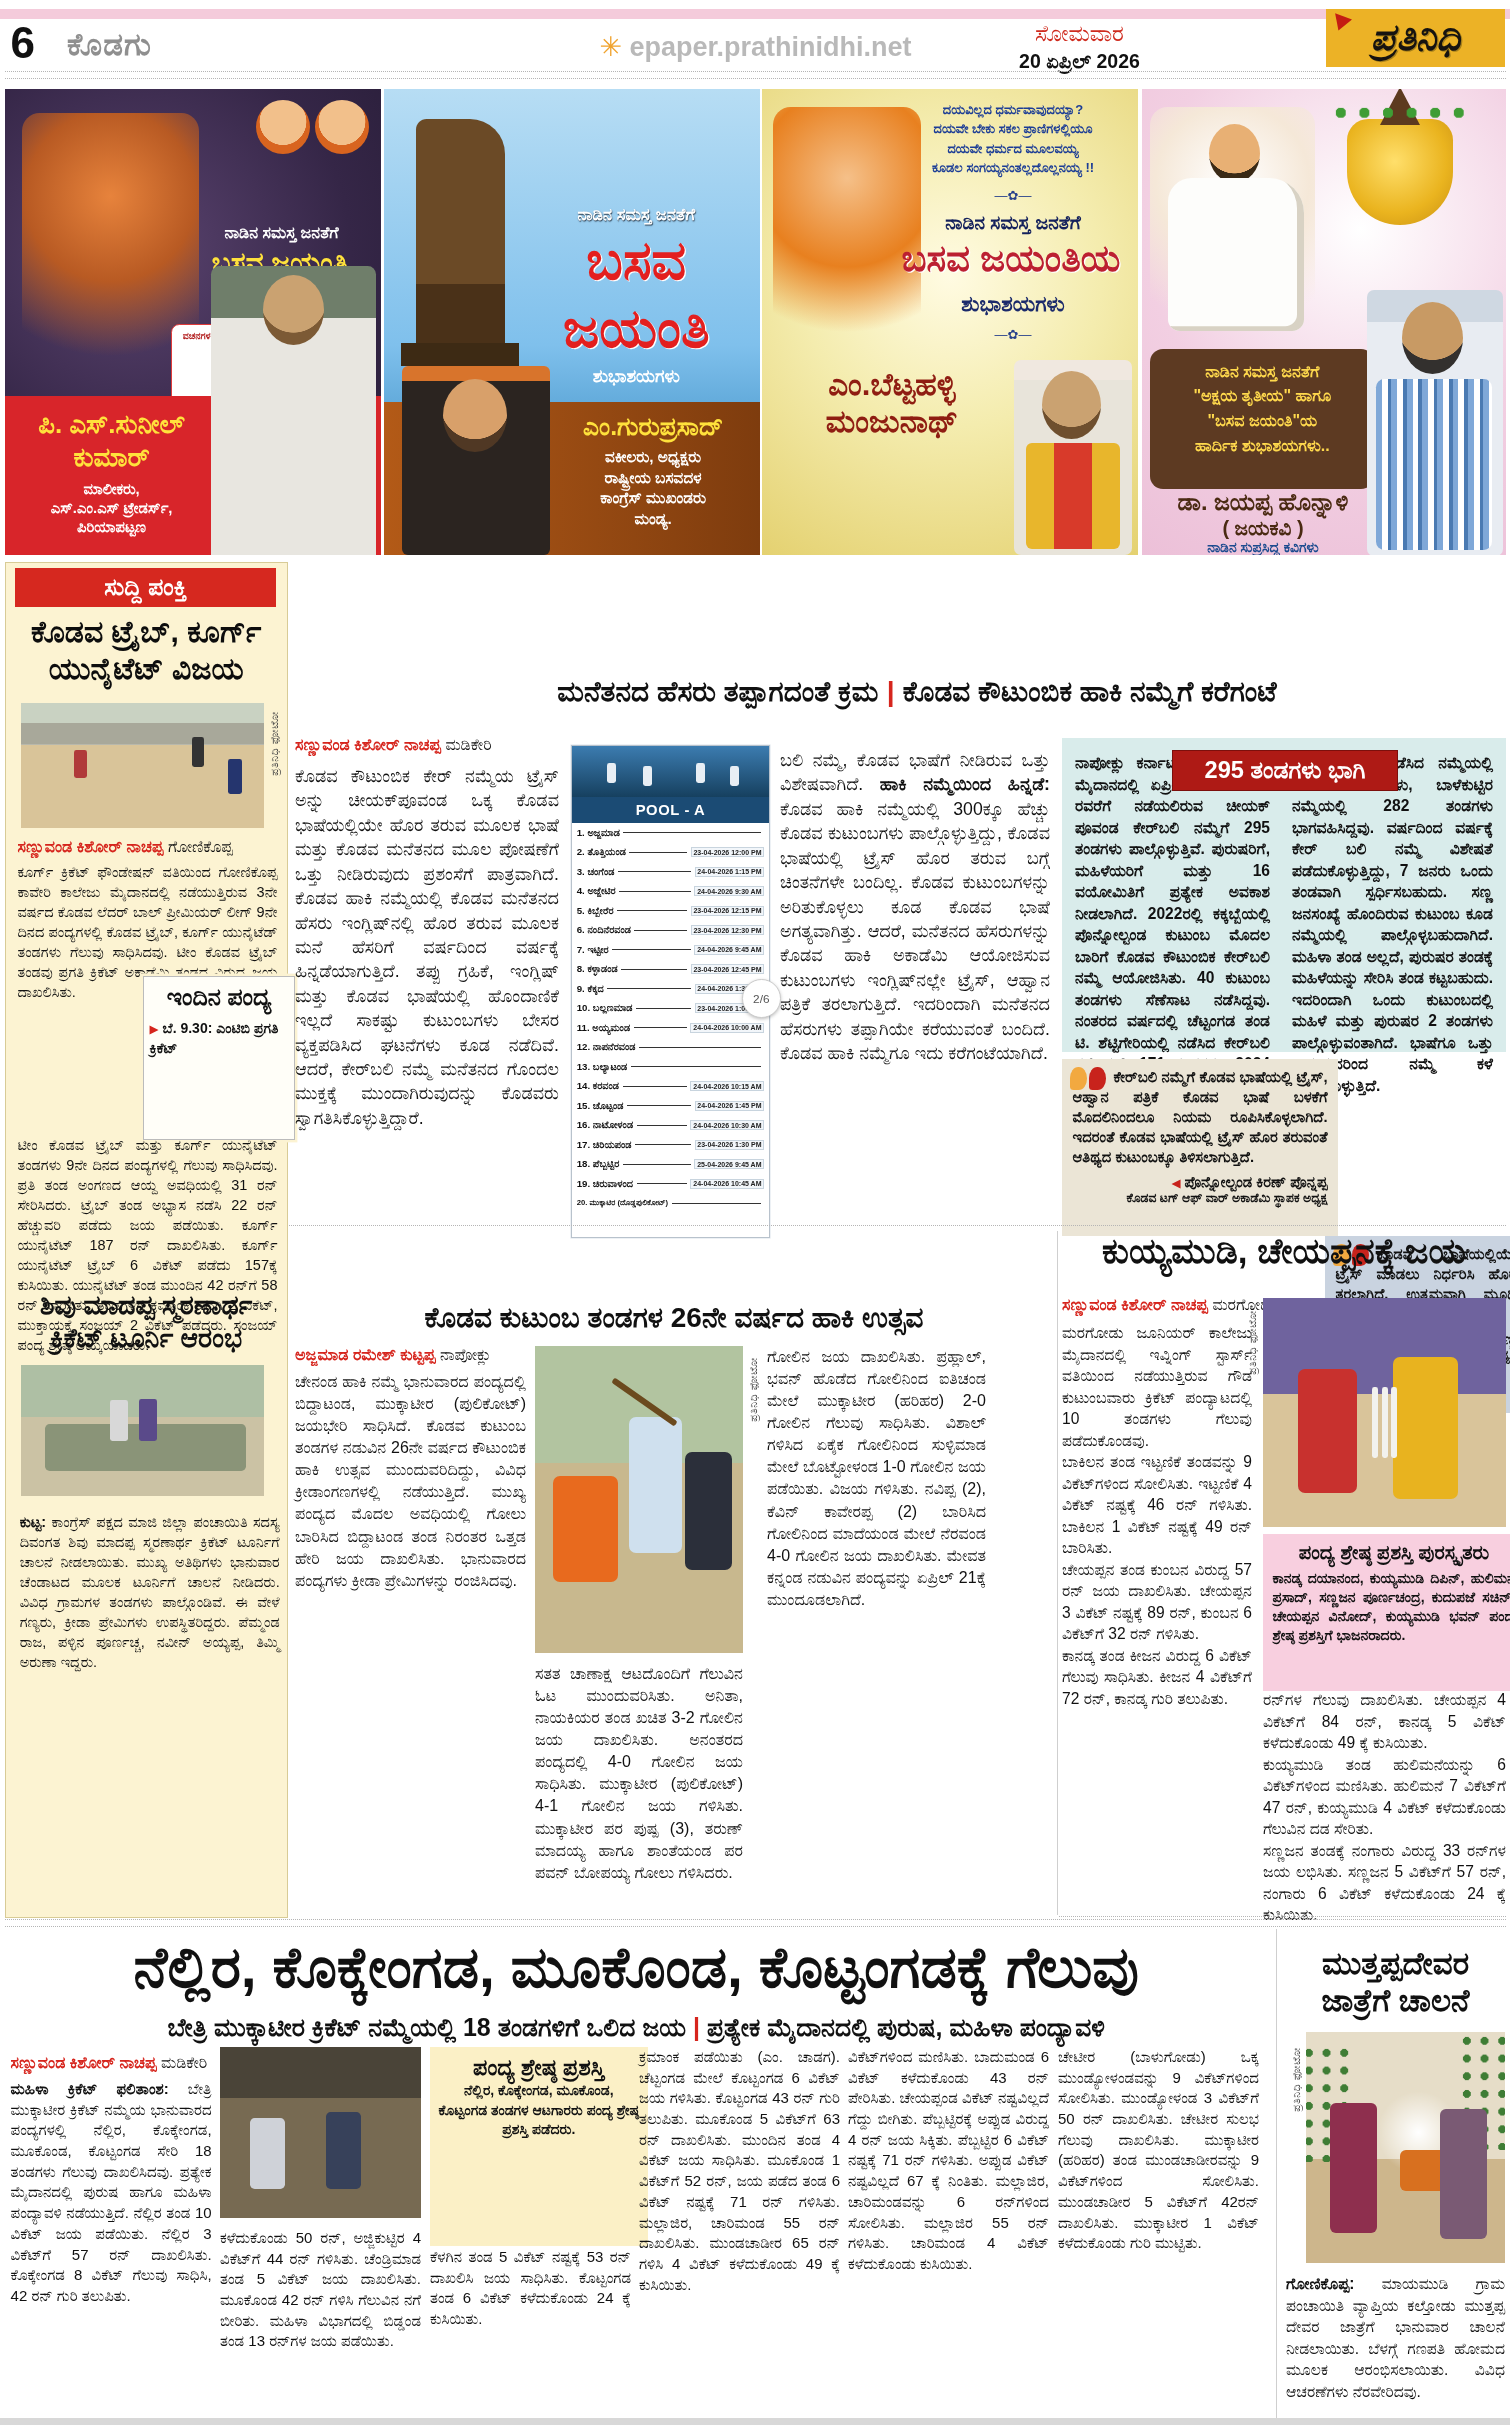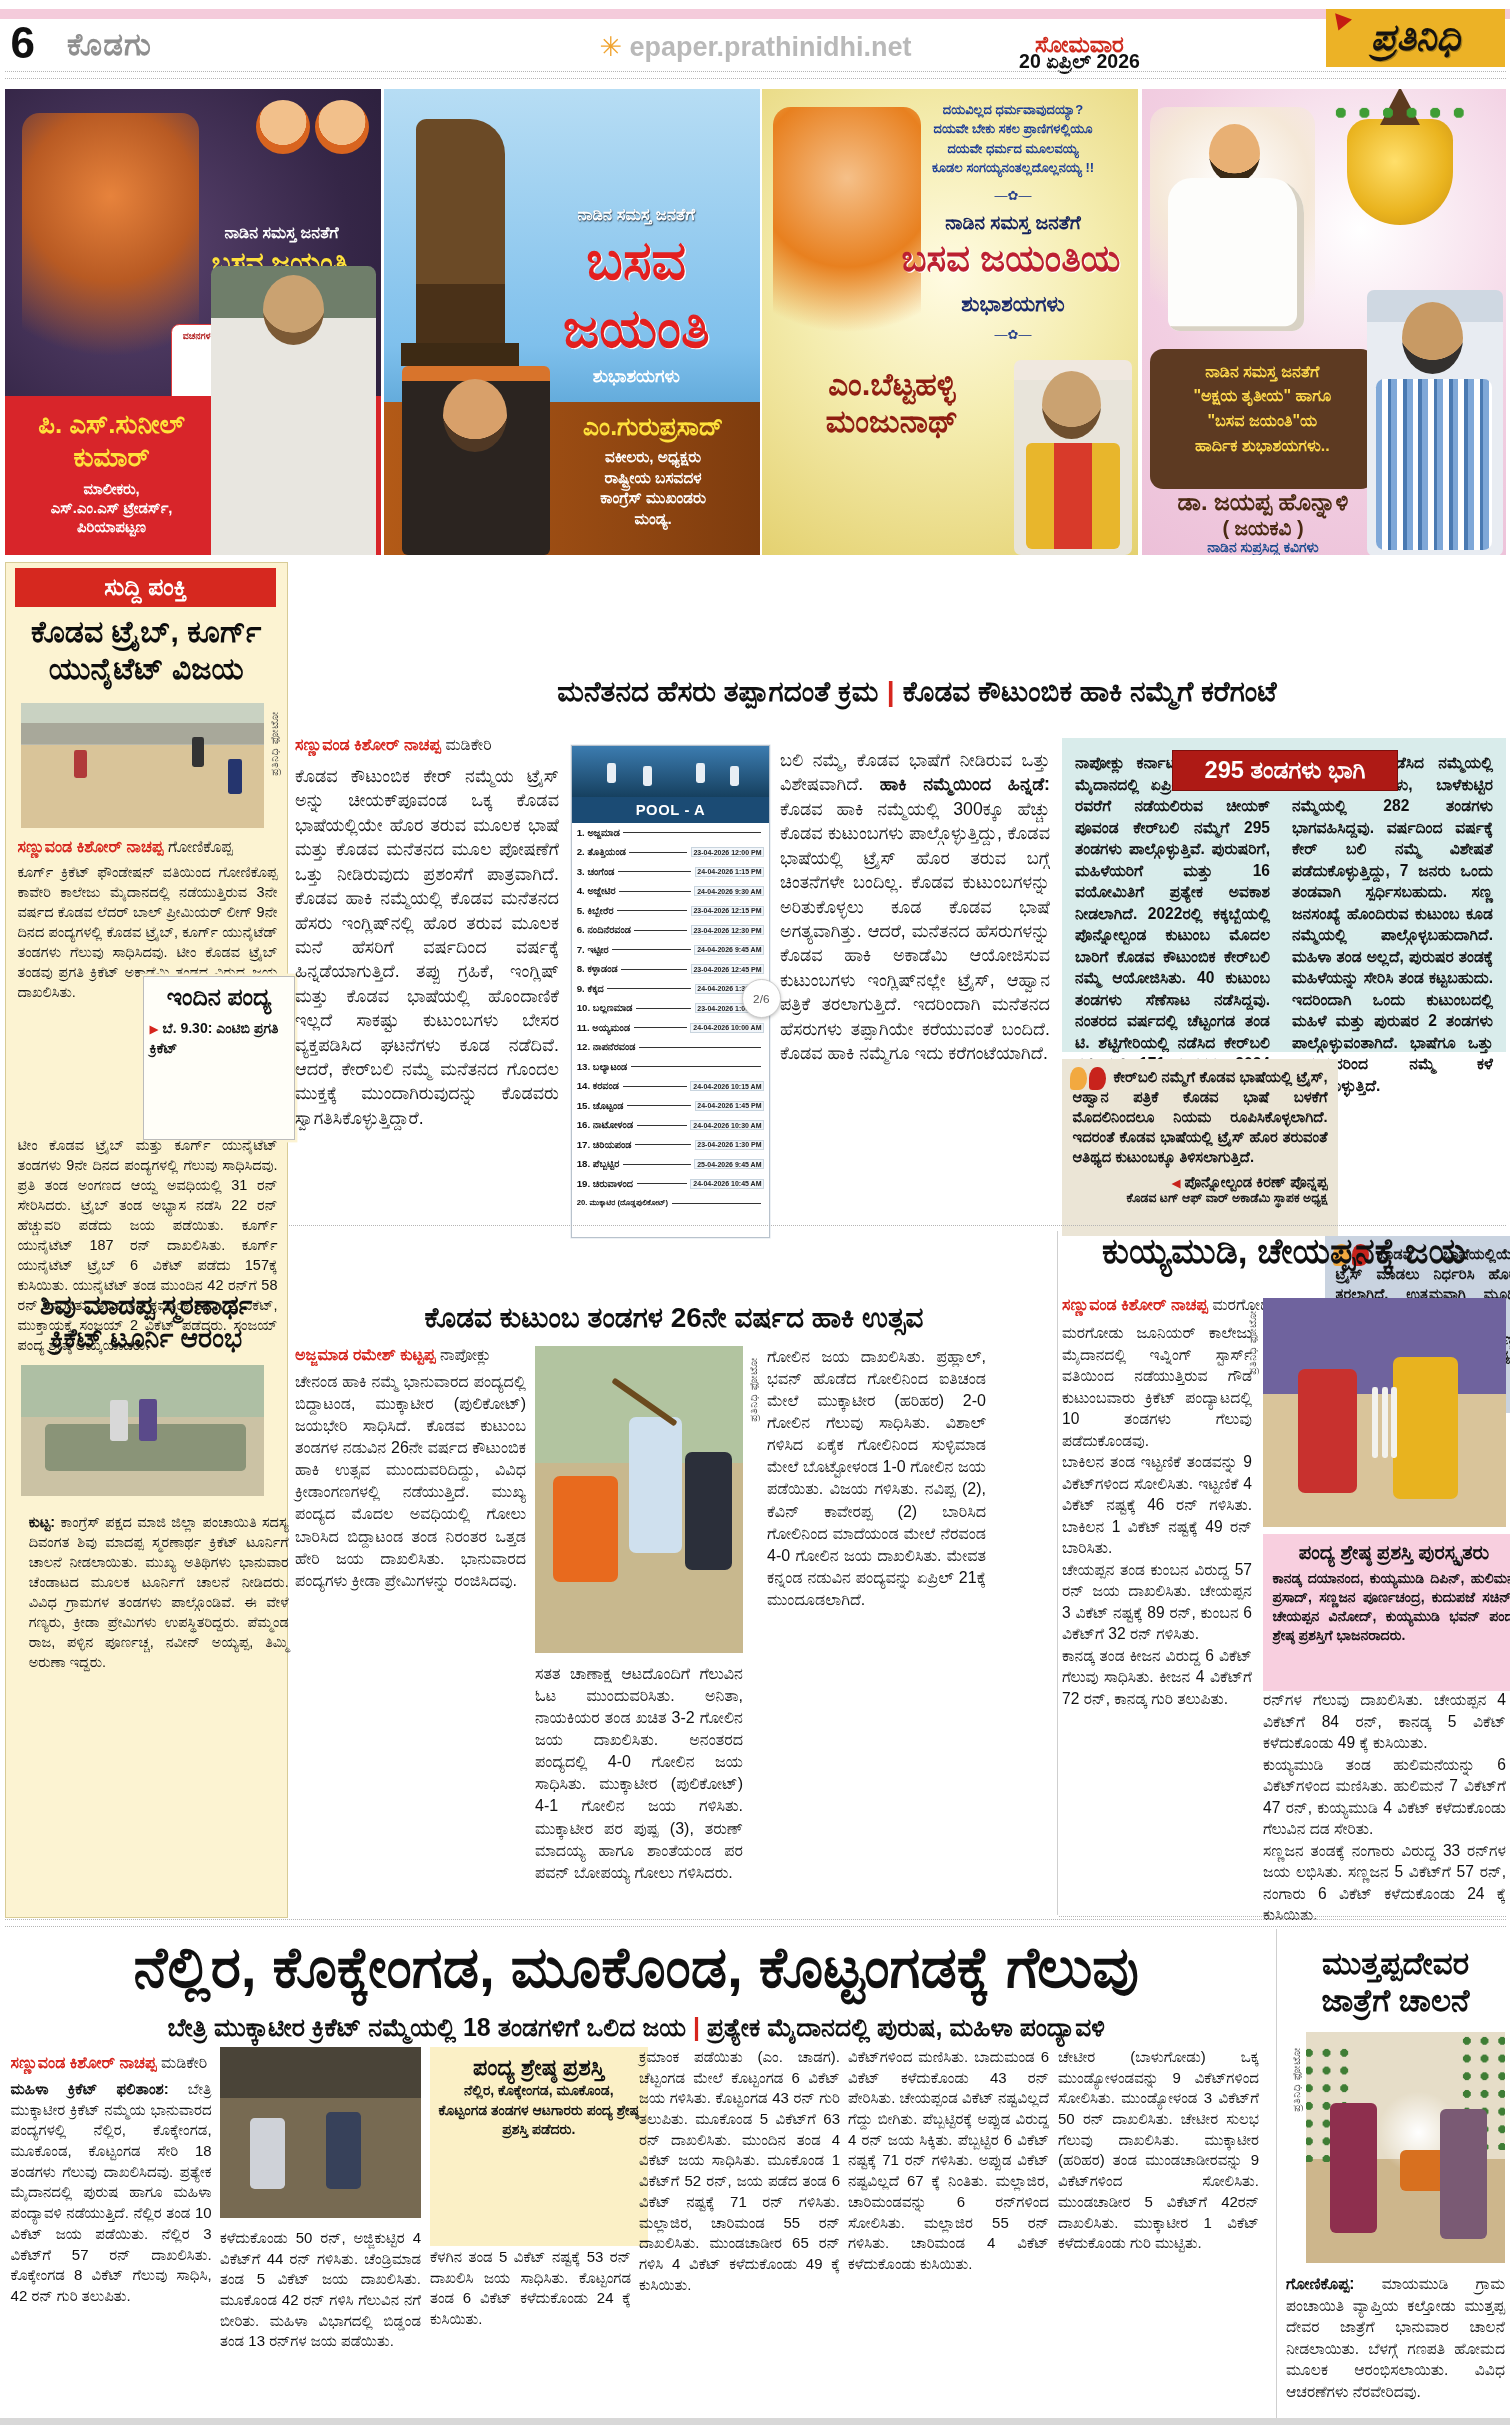--- a/index.html
+++ b/index.html
@@ -6,21 +6,21 @@
   body{width:1510px;height:2426px;position:relative;font-family:"Liberation Sans","DejaVu Sans",sans-serif;color:#111;}
   .abs{position:absolute;}
   .jt{text-align:justify;}
   .b{font-weight:bold;}
   
   .pinkbar{left:0;top:9.4px;width:1510px;height:9.4px;background:#f4cbdb;}
   .pagenum{left:10.6px;top:17.7px;font-size:44px;font-weight:900;}
   .section{left:67px;top:27px;font-size:31px;font-weight:900;color:#8f8f8f;letter-spacing:1.2px;}
   .site{left:490px;top:31px;width:531px;text-align:center;font-size:27px;font-weight:bold;color:#b9b9b9;}
   .site .star{color:#f0a32e;}
-  .day{left:1003px;top:21px;width:153px;text-align:center;font-size:22.4px;font-weight:700;color:#cf2b1e;margin-top:11px;}
+  .day{left:1003px;top:21px;width:153px;text-align:center;font-size:22.4px;font-weight:400;color:#cf2b1e;}
   .date{left:997px;top:50px;width:165px;text-align:center;font-size:19.5px;font-weight:bold;color:#111;}
   .logo{left:1326px;top:9.4px;width:179px;height:58px;background:#ecb226;display:flex;align-items:center;justify-content:center;}
   .logo span{font-size:37px;font-weight:900;font-style:italic;color:#161310;text-shadow:1.2px 1.2px 0 #a8811b;}
   .logo .nib{position:absolute;left:5.9px;top:7px;width:0;height:0;border-left:9.4px solid transparent;border-right:9.4px solid transparent;border-top:15.3px solid #c41c12;transform:rotate(20deg);}
   .hr-dot{border-top:1.8px dotted #b5b5b5;height:0;}
   
   .ad{top:89px;height:466px;overflow:hidden;}
   .ad1{left:4.7px;width:376px;background:radial-gradient(circle at 35% 35%, #5b4470 0%, #352647 55%, #241a33 100%);}
   .ad1 .red{position:absolute;left:0;top:307px;width:100%;height:159px;background:#d8252a;}
   .ad1 .greet{position:absolute;right:10.6px;top:135px;width:177px;text-align:center;color:#fff;font-size:16px;font-weight:bold;}
@@ -90,21 +90,21 @@
   .fig{position:absolute;border-radius:2.4px;}
   .lc-cap{position:absolute;left:262px;top:148px;}
   .lc-byline{position:absolute;left:11.8px;top:275px;width:260px;}
   .lc-body1{position:absolute;left:11.8px;top:299px;width:260px;font-size:14.5px;}
   .today{position:absolute;left:137px;top:413px;width:139px;height:155px;background:#fffef8;border:0.6px solid #bbb;box-shadow:0 0 0 2.4px #fcf3d2;padding:3.5px 5.9px;}
   .today .tt{font-size:23.6px;font-weight:900;text-align:center;margin:3.5px 0 8.3px;}
   .today .it{font-size:14px;font-weight:bold;line-height:1.4;}
   .today .it .arr{color:#d6251d;font-size:11.8px;}
   .lc-h2{position:absolute;left:3.5px;top:726px;width:274px;text-align:center;font-size:26.6px;font-weight:900;line-height:1.25;}
   .lc-photo2{position:absolute;left:15.3px;top:802px;width:243px;height:131px;background:linear-gradient(180deg,#aebfa4 0 40%, #cbc2a4 40% 100%);}
-  .lc-body2{position:absolute;left:23px;top:949px;width:260px;font-size:14.5px;}
+  .lc-body2{position:absolute;left:14px;top:949px;width:260px;font-size:14.5px;}
   
   .m-headline{left:307px;top:578px;width:1198px;text-align:center;font-size:66px;font-weight:900;letter-spacing:-0.6px;color:#0a0a0a;}
   .m-subhead{left:330px;top:676px;width:1174px;text-align:center;font-size:28px;font-weight:900;color:#111;}
   .m-subhead .sep{color:#d6251d;font-weight:900;padding:0 8.3px;}
   .m-byline{left:295px;top:736px;width:266px;}
   .m-col1{left:295px;top:764px;width:264px;height:472px;font-size:17.7px;}
   .bracket{left:571px;top:745px;width:197px;height:491px;background:#fff;border:0.6px solid #b8c2cc;box-shadow:0 0 0 0.6px #e2e8ee;}
   .bracket .bh{height:51px;background:linear-gradient(180deg,#3c7cb0 0%,#16405f 100%);position:relative;}
   .bracket .bh i{position:absolute;top:16.5px;width:9.4px;height:20px;background:#e8eef4;border-radius:2.4px;}
   .bracket .pool{height:26px;background:#1b4b74;color:#fff;font-size:14.8px;font-weight:900;display:flex;align-items:center;justify-content:center;letter-spacing:0.6px;}

